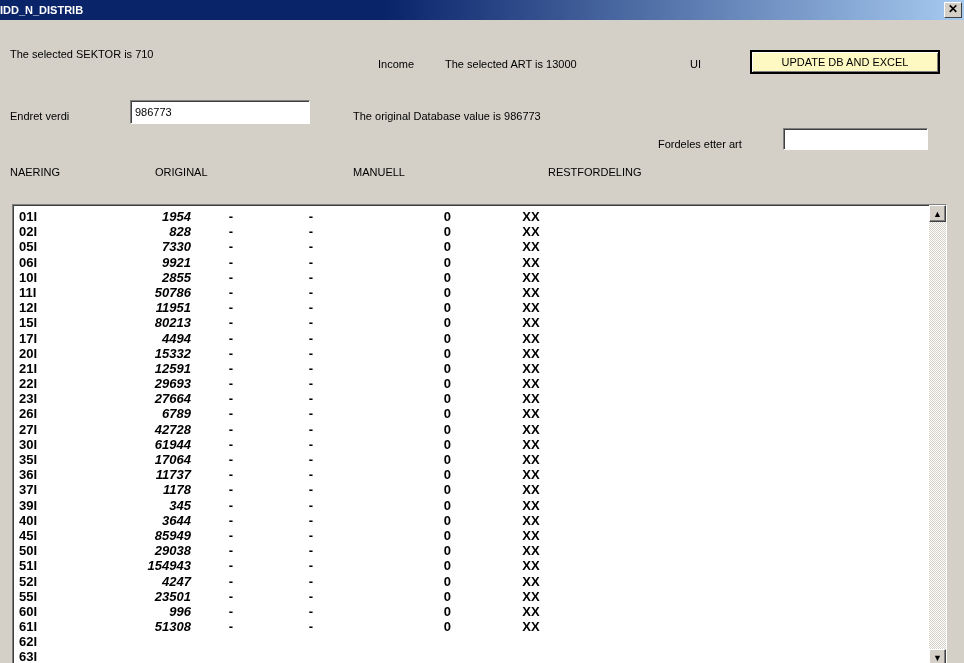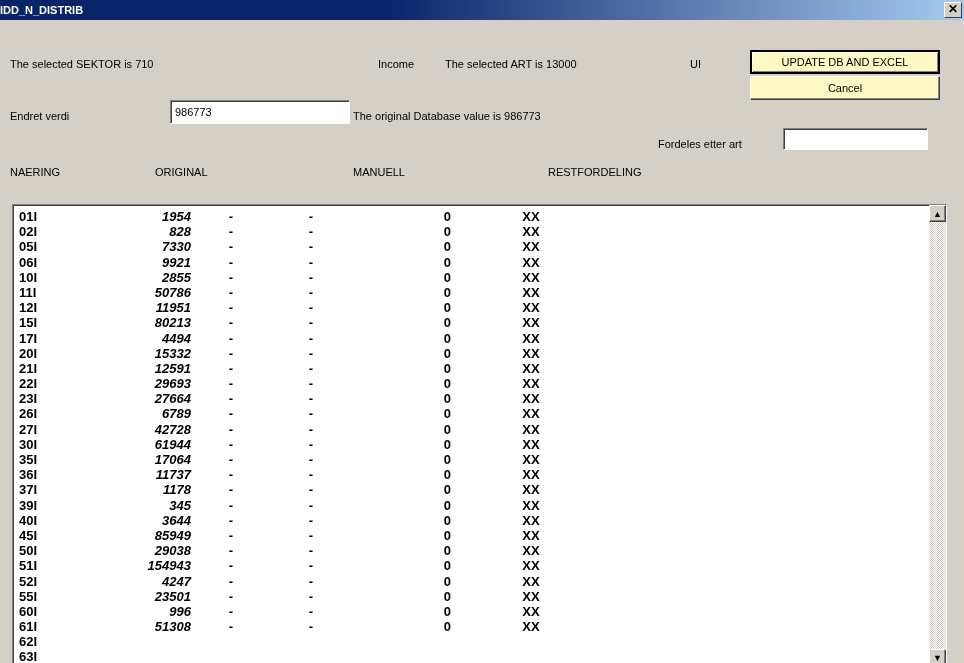--- a/index.html
+++ b/index.html
@@ -35,21 +35,21 @@
       font-weight: bold;
       line-height: 12px;
       text-align: center;
       margin-right: 2px;
       cursor: pointer;
     }
     .content {
       padding: 12px 8px 8px 8px;
       position: relative;
     }
-    .lbl-sektor { position: absolute; left: 10px; top: 38px; }
+    .lbl-sektor { position: absolute; left: 10px; top: 28px; }
     .lbl-income { position: absolute; left: 378px; top: 38px; }
     .lbl-art   { position: absolute; left: 445px; top: 38px; }
     .lbl-ui    { position: absolute; left: 690px; top: 38px; }
     .btn-stack {
       position: absolute;
       left: 750px;
       top: 30px;
       display: flex;
       flex-direction: column;
       gap: 2px;
@@ -80,21 +80,20 @@
       width: 180px;
       height: 24px;
       border: 1px solid #808080;
       border-right-color: #fff;
       border-bottom-color: #fff;
       box-shadow: inset 1px 1px 0 #404040;
       background: #fff;
       padding: 2px 4px;
       font-family: Tahoma, Arial, sans-serif;
       font-size: 11px;
-      margin-left: 40px;
     }
     .lbl-origval { position: absolute; left: 353px; top: 90px; }
     .lbl-fordeles { position: absolute; left: 658px; top: 118px; }
     .inp-fordeles {
       position: absolute;
       left: 783px;
       top: 108px;
       width: 145px;
       height: 22px;
       border: 1px solid #808080;
@@ -179,21 +178,20 @@
 
 <div class="content">
 
   <span class="lbl-sektor">The selected SEKTOR is 710</span>
   <span class="lbl-income">Income</span>
   <span class="lbl-art">The selected ART is 13000</span>
   <span class="lbl-ui">UI</span>
 
   <div class="btn-stack">
     <button class="win-btn btn-update">UPDATE DB AND EXCEL</button>
-    <button class="win-btn btn-cancel">Cancel</button>
   </div>
 
   <span class="lbl-endret">Endret verdi</span>
   <input class="inp-endret" type="text" value="986773" style="">
   <span class="lbl-origval">The original Database value is 986773</span>
 
   <span class="lbl-fordeles">Fordeles etter art</span>
   <input class="inp-fordeles" type="text" value="" style="">
 
   <span class="hdr-naering">NAERING</span>

